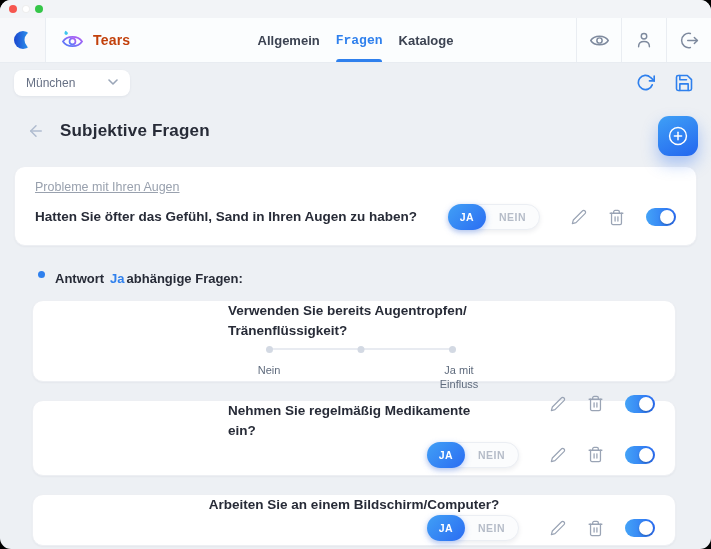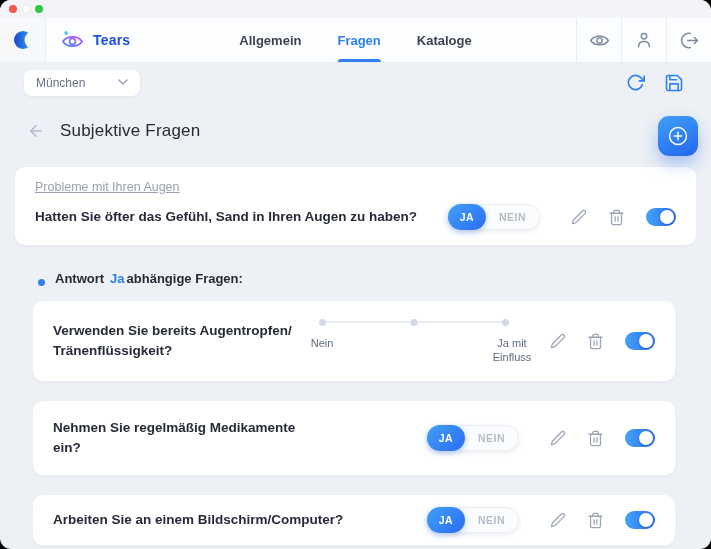--- a/index.html
+++ b/index.html
@@ -10,62 +10,62 @@
   .titlebar { height: 18px; background: #f2f4f7; display: flex; align-items: center; padding-left: 9px; gap: 5px; }
   .tdot { width: 8px; height: 8px; border-radius: 50%; display: inline-block; }
   .tdot.red { background: #f6564f; }
   .tdot.mid { background: #ffffff; box-shadow: inset 0 0 0 1px rgba(0,0,0,.07); }
   .tdot.green { background: #35c649; }
 
   
   .topbar { height: 45px; background: #fbfdfe; border-bottom: 1px solid #e8ecf1; display: flex; align-items: stretch; position: relative; }
   .logo-cell { width: 46px; border-right: 1px solid #e9edf2; background: #f7f8fa; display: flex; align-items: center; justify-content: center; cursor: pointer; }
   .brand { display: flex; align-items: center; gap: 9px; padding-left: 15px; }
-  .brand-name { font-size: 14px; font-weight: bold; color: #1d4ed8; letter-spacing: .2px; }
-  .tabs { position: absolute; left: 50%; transform: translateX(-50%); height: 100%; display: flex; gap: 36px; }
+  .brand-name { font-size: 14px; font-weight: bold; color: #c2410c; letter-spacing: .2px; }
+  .tabs { position: absolute; left: 50%; transform: translateX(-50%); height: 100%; display: flex; gap: 16px; }
   .tab { position: relative; height: 100%; display: flex; align-items: center; font-size: 13px; font-weight: bold; color: #3c4352; cursor: pointer; }
-  .tab.active { color: #2f80ed; }
+  .tab.active { color: #2f80ed; font-family: Liberation Mono, monospace; }
   .tab.active::after { content: ""; position: absolute; left: 0; right: 0; bottom: 0; height: 3px; background: #2f80ed; border-radius: 3px 3px 0 0; }
   .header-actions { margin-left: auto; display: flex; height: 100%; }
   .hicon { width: 45px; height: 100%; background: none; border: none; border-left: 1px solid #e9edf2; display: flex; align-items: center; justify-content: center; color: #7e8a9e; cursor: pointer; padding: 0; }
 
   
-  .toolbar { height: 39px; display: flex; align-items: center; padding: 0 24px; background: #edf0f4; gap: 21px; }
+  .toolbar { height: 39px; display: flex; align-items: center; padding: 0 14px; background: #edf0f4; gap: 21px; }
   .select { height: 26px; width: 116px; background: #fff; border: none; border-radius: 8px; display: flex; align-items: center; justify-content: space-between; padding: 0 12px; font-size: 12px; color: #667084; box-shadow: 0 1px 3px rgba(20,30,60,.06); cursor: pointer; font-family: inherit; }
   .toolbar-actions { margin-left: auto; display: flex; gap: 13px; }
   .tbicon { width: 26px; height: 26px; background: none; border: none; color: #2f80ed; display: flex; align-items: center; justify-content: center; padding: 0; cursor: pointer; }
 
   
   .content { padding: 0 14px; position: relative; }
   .page-head { height: 57px; display: flex; align-items: center; gap: 15px; padding-left: 13px; }
   .back { background: none; border: none; padding: 0; color: #b0bccf; display: flex; cursor: pointer; }
-  h1 { margin: 0; font-size: 17px; font-weight: normal; color: #272b37; letter-spacing: .2px; }
+  h1 { margin: 0; font-size: 17px; font-weight: bold; color: #272b37; letter-spacing: .2px; }
   .add-btn { position: absolute; top: 14px; right: 13px; width: 40px; height: 40px; border: none; border-radius: 11px; background: linear-gradient(155deg, #3fa0f6, #2366ef); box-shadow: 0 8px 16px rgba(40,110,240,.35); display: flex; align-items: center; justify-content: center; color: #fff; cursor: pointer; }
 
   .card { background: #fff; border: 1px solid #edeff3; border-radius: 11px; box-shadow: 0 1px 2px rgba(25,35,60,.04); }
   .parent-card { margin-top: 7px; padding: 13px 20px 15px; }
   .group-label { font-size: 12.5px; color: #99a1ae; margin-bottom: 10px; text-decoration: underline; }
   .qrow { display: flex; align-items: center; }
   .qtext { font-size: 13.5px; font-weight: bold; color: #272b37; line-height: 1.5; }
   .qtext.narrow { width: 252px; }
   .controls { margin-left: auto; display: flex; align-items: center; gap: 21px; }
 
   .yesno { height: 26px; border-radius: 14px; background: #fbfcfd; border: 1px solid #ebeef3; box-shadow: 0 2px 5px rgba(25,35,60,.08); display: inline-flex; align-items: center; margin-right: 10px; cursor: pointer; }
   .yes { min-width: 38px; height: 26px; margin: -1px 0 -1px -1px; border-radius: 13px; background: linear-gradient(135deg, #41a0f6, #2a6cf2); color: #fff; font-size: 10.5px; font-weight: bold; letter-spacing: .5px; display: flex; align-items: center; justify-content: center; box-shadow: 0 2px 6px rgba(45,105,240,.35); }
   .no { padding: 0 13px; font-size: 10.5px; font-weight: bold; letter-spacing: .5px; color: #b5bcc8; }
 
   .iconbtn { background: none; border: none; padding: 0; color: #9aa4b5; display: flex; cursor: pointer; }
   .toggle { width: 30px; height: 18px; border-radius: 9px; background: linear-gradient(90deg, #44a3f7, #2a6cf2); position: relative; cursor: pointer; flex: none; }
   .knob { position: absolute; top: 2px; right: 2px; width: 14px; height: 14px; border-radius: 50%; background: #fff; box-shadow: 0 1px 2px rgba(0,0,0,.25); }
 
-  .dep-head { display: flex; align-items: flex-end; gap: 10px; padding-left: 24px; margin: 25px 0 14px; font-size: 13px; font-weight: bold; color: #272b37; }
+  .dep-head { display: flex; align-items: flex-start; gap: 10px; padding-left: 24px; margin: 25px 0 14px; font-size: 13px; font-weight: bold; color: #272b37; }
   .bullet { width: 7px; height: 7px; border-radius: 50%; background: #2f80ed; }
   .blue { color: #2f80ed; }
 
-  .dep-card { margin: 0 21px 0 18px; padding: 0 20px; display: flex; align-items: center; }
+  .dep-card { margin: 0 21px 0 18px; padding: 0 20px; display: flex; align-items: center; flex-direction: column; }
   .dep-card + .dep-card { margin-top: 18px; }
   .h82 { height: 82px; margin-top: 0; }
   .h76 { height: 76px; }
   .h52 { height: 52px; margin-top: 17px; }
 
   
   .slider { width: 190px; margin-left: 14px; margin-top: 4px; flex: none; }
   .track { position: relative; height: 7px; }
   .track::before { content: ""; position: absolute; left: 3px; right: 3px; top: 2.5px; height: 2px; background: #e8ebf1; border-radius: 2px; }
   .sdot { position: absolute; top: 0; width: 7px; height: 7px; border-radius: 50%; background: #d3d9e3; }

